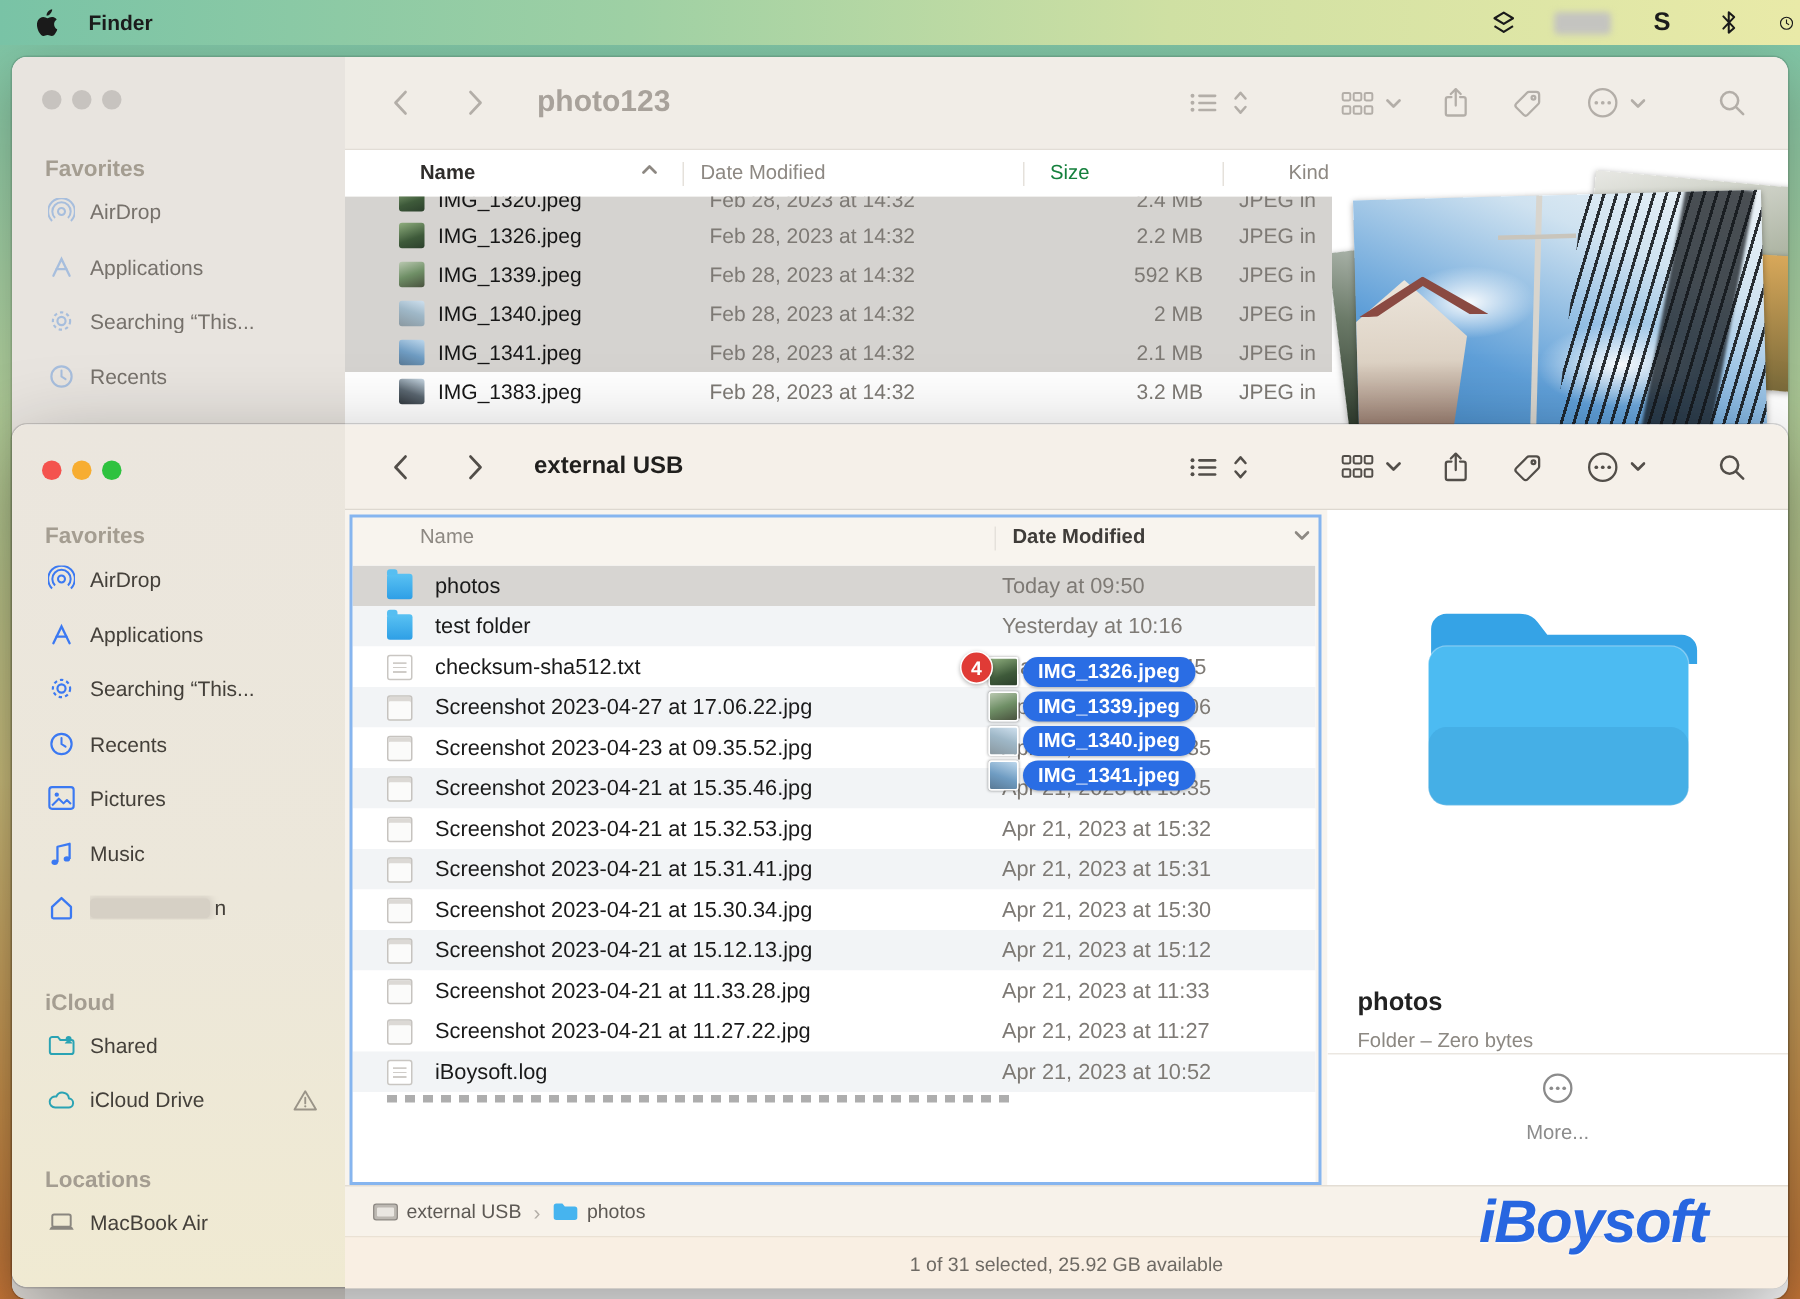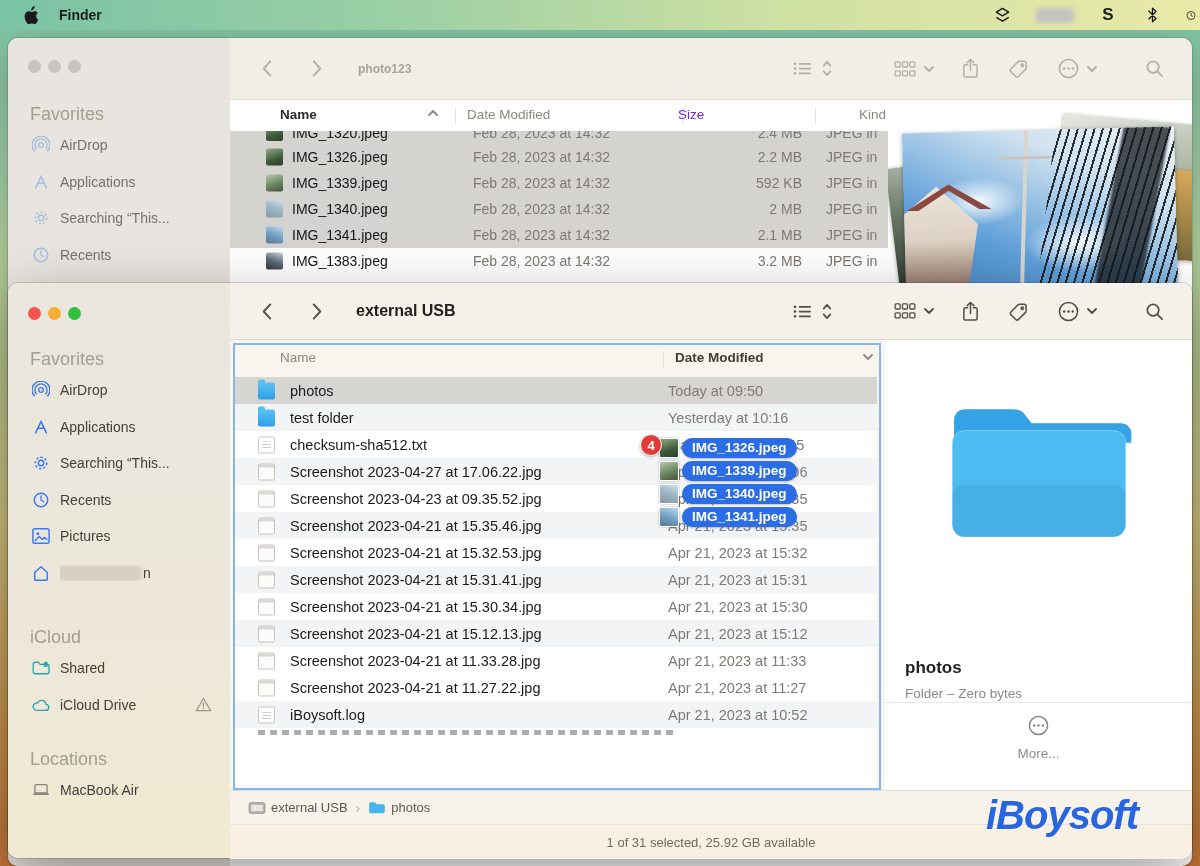--- a/index.html
+++ b/index.html
@@ -20,40 +20,40 @@
   .menu-right{margin-left:auto;display:flex;align-items:center;gap:24px;margin-right:10px;}
   .mstat{width:20px;height:20px;display:flex;align-items:center;justify-content:center;color:#1c1c1c;}
   .mblur{width:38px;height:15px;border-radius:3px;background:#c4c4c0;filter:blur(2px);}
   .s-glyph{font-weight:800;font-size:17px;}
   .edge-cut{width:10px;height:20px;overflow:hidden;margin-right:-6px;}
   
   .win{position:absolute;border-radius:10px;background:#fff;
     box-shadow:0 12px 40px rgba(0,0,0,.3),0 0 0 1px rgba(0,0,0,.12);}
   .tl{position:absolute;width:13px;height:13px;border-radius:50%;}
   .sb{position:absolute;left:0;top:0;width:222px;height:100%;border-radius:10px 0 0 10px;box-sizing:border-box;padding:66px 8px 0 18px;overflow:hidden;}
-  .sb-label{font-size:18px;font-weight:400;color:#a49d91;margin:0 0 2px 4px;}
+  .sb-label{font-size:15px;font-weight:700;color:#a49d91;margin:0 0 2px 4px;}
   .sb-item{display:flex;align-items:center;height:36.5px;font-size:14px;border-radius:6px;padding-left:4px;}
   .sb-ico{width:22px;height:20px;display:flex;align-items:center;justify-content:center;flex:none;}
   .sb-ico svg{width:18px;height:18px;}
   .sb-item .sb-label-txt{margin-left:8px;white-space:nowrap;overflow:hidden;text-overflow:ellipsis;}
   .sb-item .warn{display:none;margin-left:auto;margin-right:10px;color:#9a9488;width:18px;height:16px;}
   .sb-item.has-warning .warn{display:inline-flex;}
   .warn svg{width:17px;height:15px;}
   .sb-item.redacted .sb-label-txt::before{content:"";display:inline-block;width:80px;height:13px;margin-right:3px;border-radius:3px;background:#d6d0c5;box-shadow:0 0 5px 2px #d6d0c5;vertical-align:-2px;}
   .toolbar-ic{display:flex;align-items:center;gap:6px;}
   .tbtn{display:flex;align-items:center;justify-content:center;}
   .tbtn svg{display:block;}
   
   #backwin{left:8px;top:38px;width:1184px;height:828px;}
   #backwin .sb{background:#e8e4df;}
   #backwin .sb-ico{color:#a7bedd;}
   #backwin .sb-item{color:#76716b;}
   #backwin .tl{background:#c7c3bf;top:22px;}
   .bw-toolbar{position:absolute;left:222px;top:0;width:962px;height:62px;background:#f1ede7;border-radius:0 10px 0 0;border-bottom:1px solid #e2ddd6;box-sizing:border-box;display:flex;align-items:center;color:#b3aea8;}
-  .bw-title{font-size:12px;font-weight:700;color:#a8a29b;}
+  .bw-title{font-size:20px;font-weight:700;color:#a8a29b;}
   
   .bw-header{position:absolute;left:222px;top:62px;width:658px;height:31px;background:#fff;border-bottom:1px solid #e6e3df;font-size:13.5px;}
   .col-sep{position:absolute;top:8px;width:1px;height:16px;background:#e5e1db;}
   .bw-rows{position:absolute;left:222px;top:93px;width:658px;height:152px;overflow:hidden;background:#fff;}
   .brow{position:relative;height:26px;font-size:14px;background:#fff;}
   .brow.selected{background:#d5d3d0;}
   .brow span{position:absolute;top:50%;transform:translateY(-50%);white-space:nowrap;}
   .bic{left:36px;width:17px;height:17px;border-radius:2px;}
   .bname{left:62px;color:#161616;}
   .bdate{left:243px;color:#7d7974;}
@@ -328,21 +328,21 @@
   <div class="bw-header">
     <span style="position:absolute;left:50px;top:7px;font-weight:700;color:#2f2d2b;">Name</span>
     <span class="hdr-sort tbtn" style="position:absolute;left:198px;top:10px;">
         <svg viewBox="0 0 10 6" width="10" height="6">
           <polyline points="1,5 5,1 9,5" fill="none" stroke="currentColor" stroke-width="1.8" stroke-linecap="round" stroke-linejoin="round"></polyline>
         </svg>
       </span>
     <span class="col-sep" style="left:225px;"></span>
     <span style="position:absolute;left:237px;top:7px;color:#8d8882;">Date Modified</span>
     <span class="col-sep" style="left:452px;"></span>
-    <span style="position:absolute;left:448px;top:7px;color:#6d28d9;">Size</span>
+    <span style="position:absolute;left:470px;top:7px;color:#15803d;">Size</span>
     <span class="col-sep" style="left:585px;"></span>
     <span style="position:absolute;left:629px;top:7px;color:#8d8882;">Kind</span>
   </div>
 
   <div class="bw-rows">
     <div class="brow partial selected">
       <span class="bic" data-icon="t1"></span>
       <span class="bname">IMG_1320.jpeg</span>
       <span class="bdate">Feb 28, 2023 at 14:32</span>
       <span class="bsize">2.4 MB</span>
@@ -456,20 +456,30 @@
         <div class="sb-item">
           <span class="sb-ico" data-icon="pictures">
             <svg viewBox="0 0 20 18">
               <rect x="1" y="1" width="18" height="16" rx="2" fill="none" stroke="currentColor" stroke-width="1.6"></rect>
               <circle cx="6.5" cy="6.5" r="1.6" fill="currentColor"></circle>
               <path d="M3 14.5 L8 9.5 L11.5 13 L14 10.5 L17 13.5" fill="none" stroke="currentColor" stroke-width="1.5" stroke-linejoin="round"></path>
             </svg>
           </span>
           <span class="sb-label-txt">Pictures</span>
         </div>
+        <div class="sb-item">
+          <span class="sb-ico" data-icon="music">
+            <svg viewBox="0 0 18 20">
+              <path d="M6 16.5 V5 l9 -2.2 V14" fill="none" stroke="currentColor" stroke-width="1.7" stroke-linejoin="round"></path>
+              <ellipse cx="4" cy="16.5" rx="2.4" ry="2" fill="currentColor"></ellipse>
+              <ellipse cx="13" cy="14" rx="2.4" ry="2" fill="currentColor"></ellipse>
+            </svg>
+          </span>
+          <span class="sb-label-txt">Music</span>
+        </div>
         <div class="sb-item redacted">
           <span class="sb-ico" data-icon="home">
             <svg viewBox="0 0 20 19">
               <path d="M3 9 L10 2.5 L17 9 V16.5 a1 1 0 0 1 -1 1 H4 a1 1 0 0 1 -1 -1z" fill="none" stroke="currentColor" stroke-width="1.7" stroke-linejoin="round"></path>
             </svg>
           </span>
           <span class="sb-label-txt">n</span>
         </div>
       </div>
     <div class="sb-label" style="margin-top:36px;">iCloud</div>

